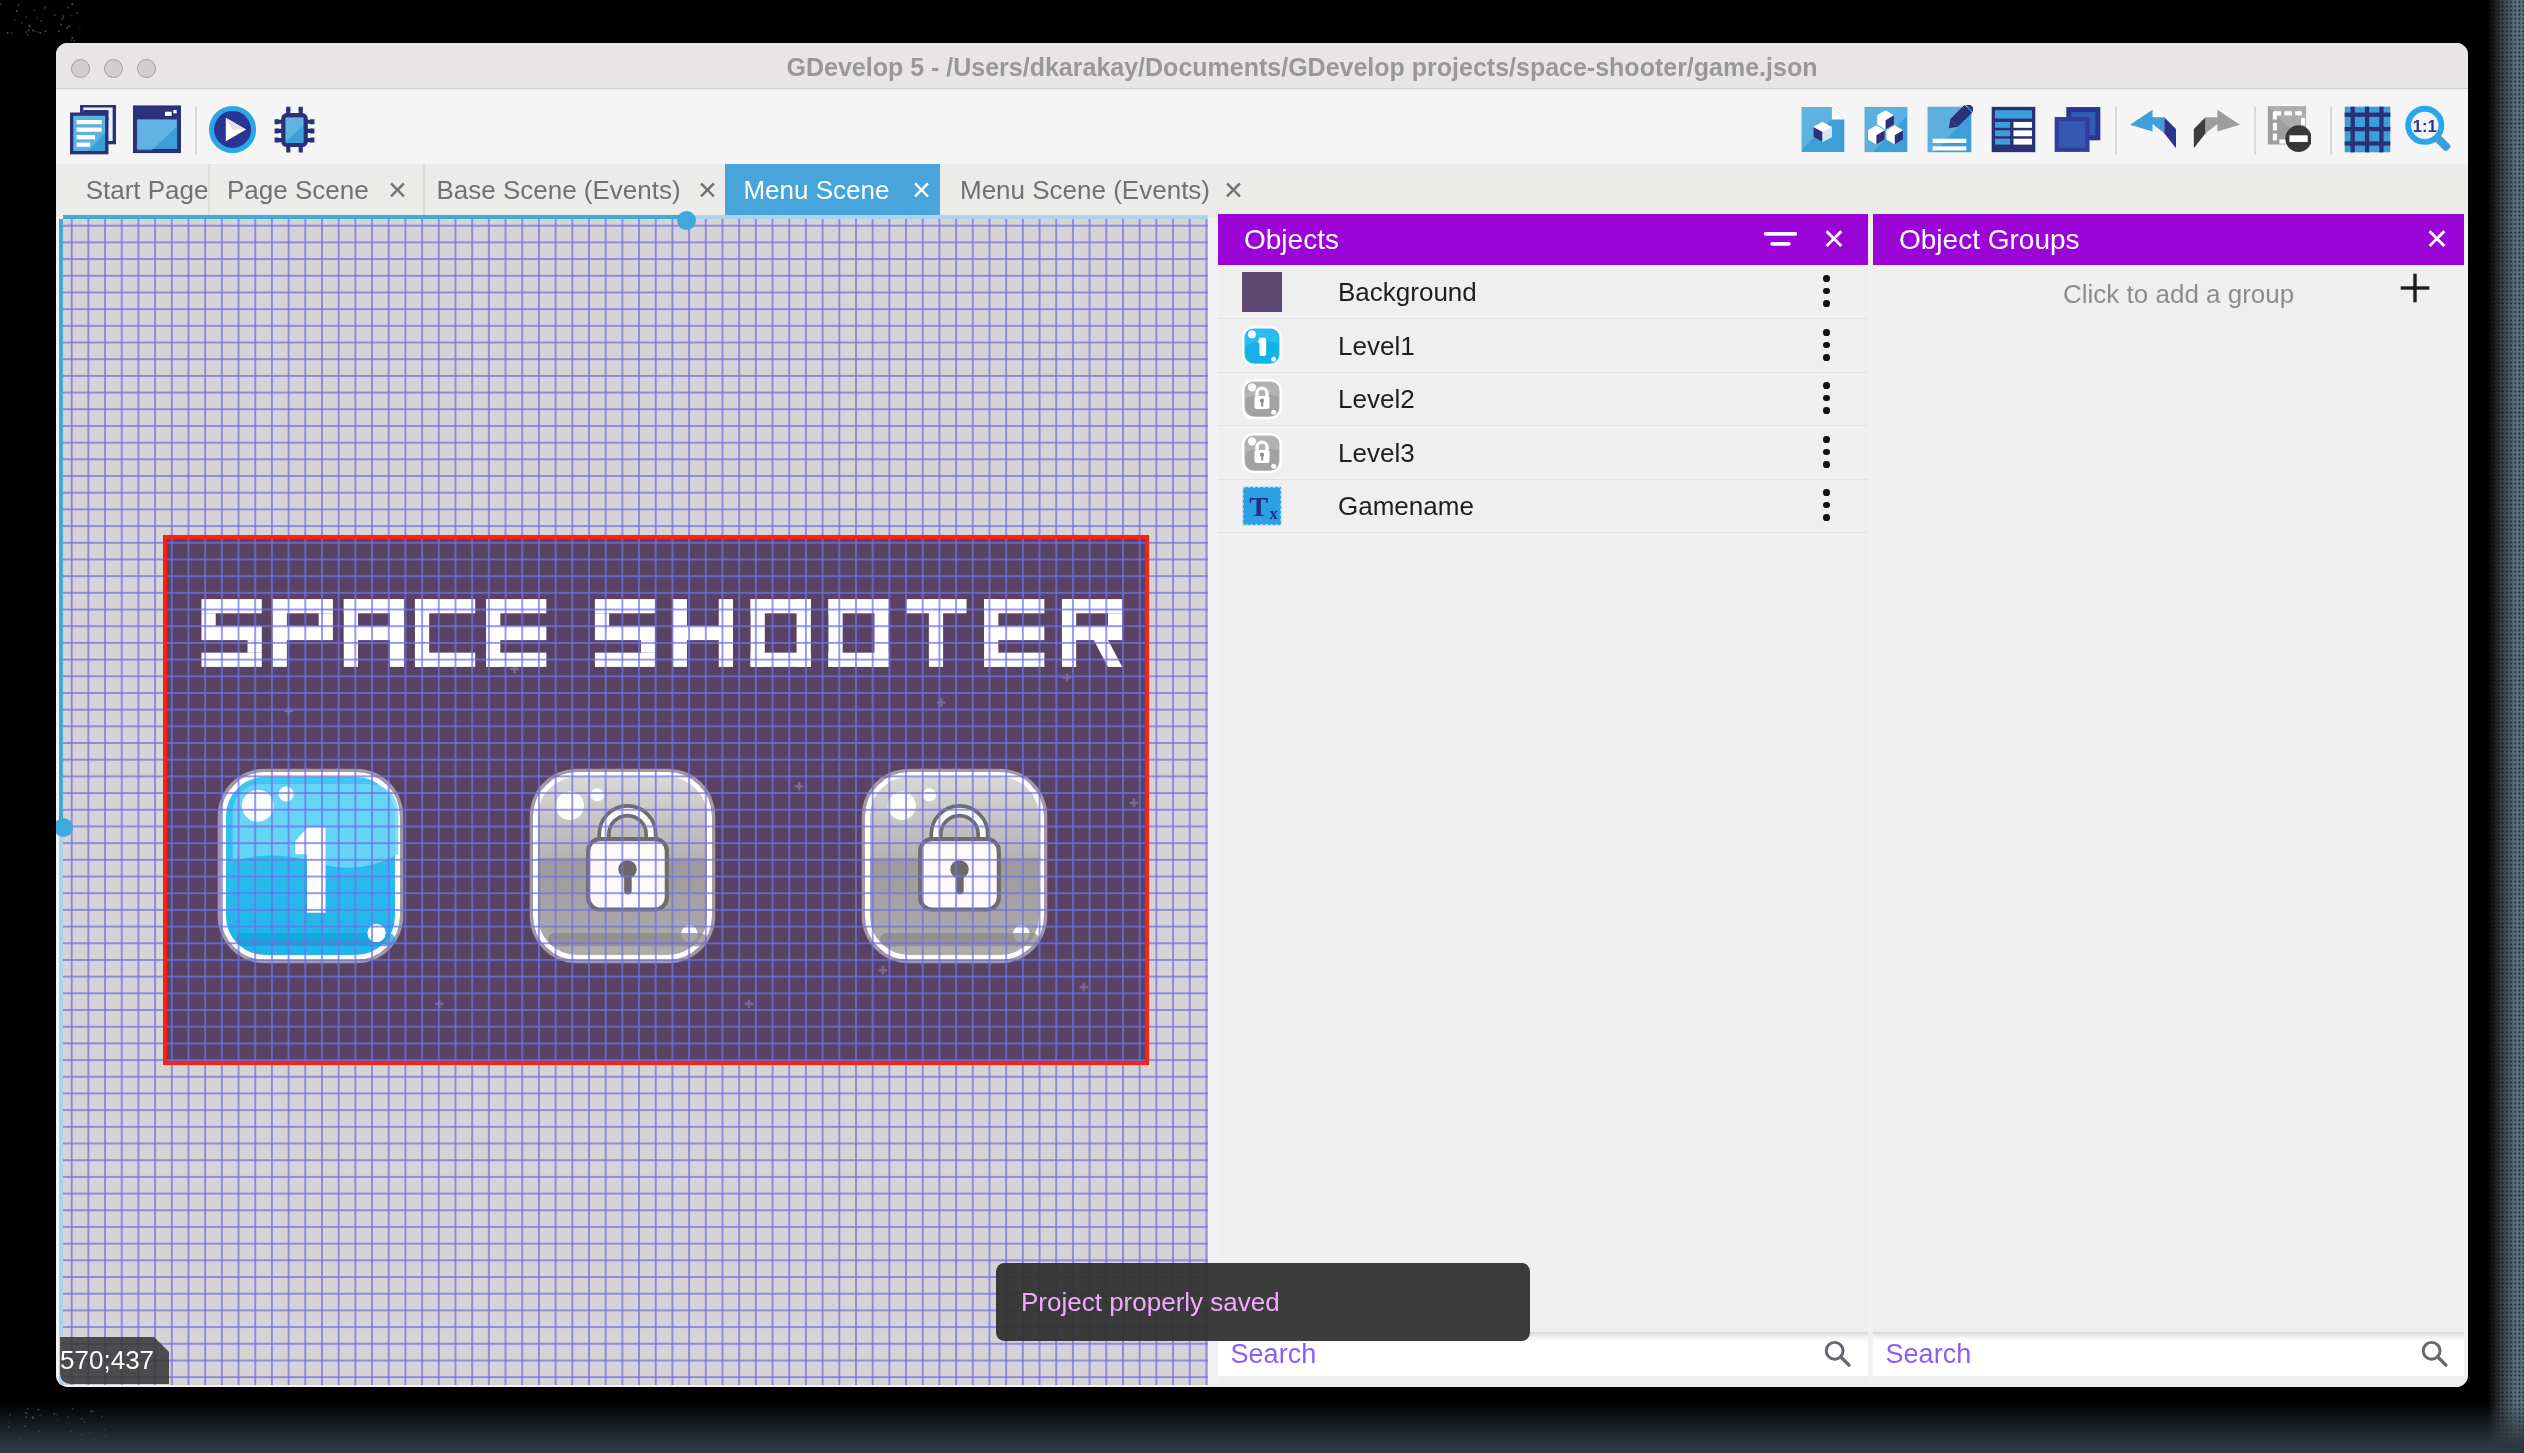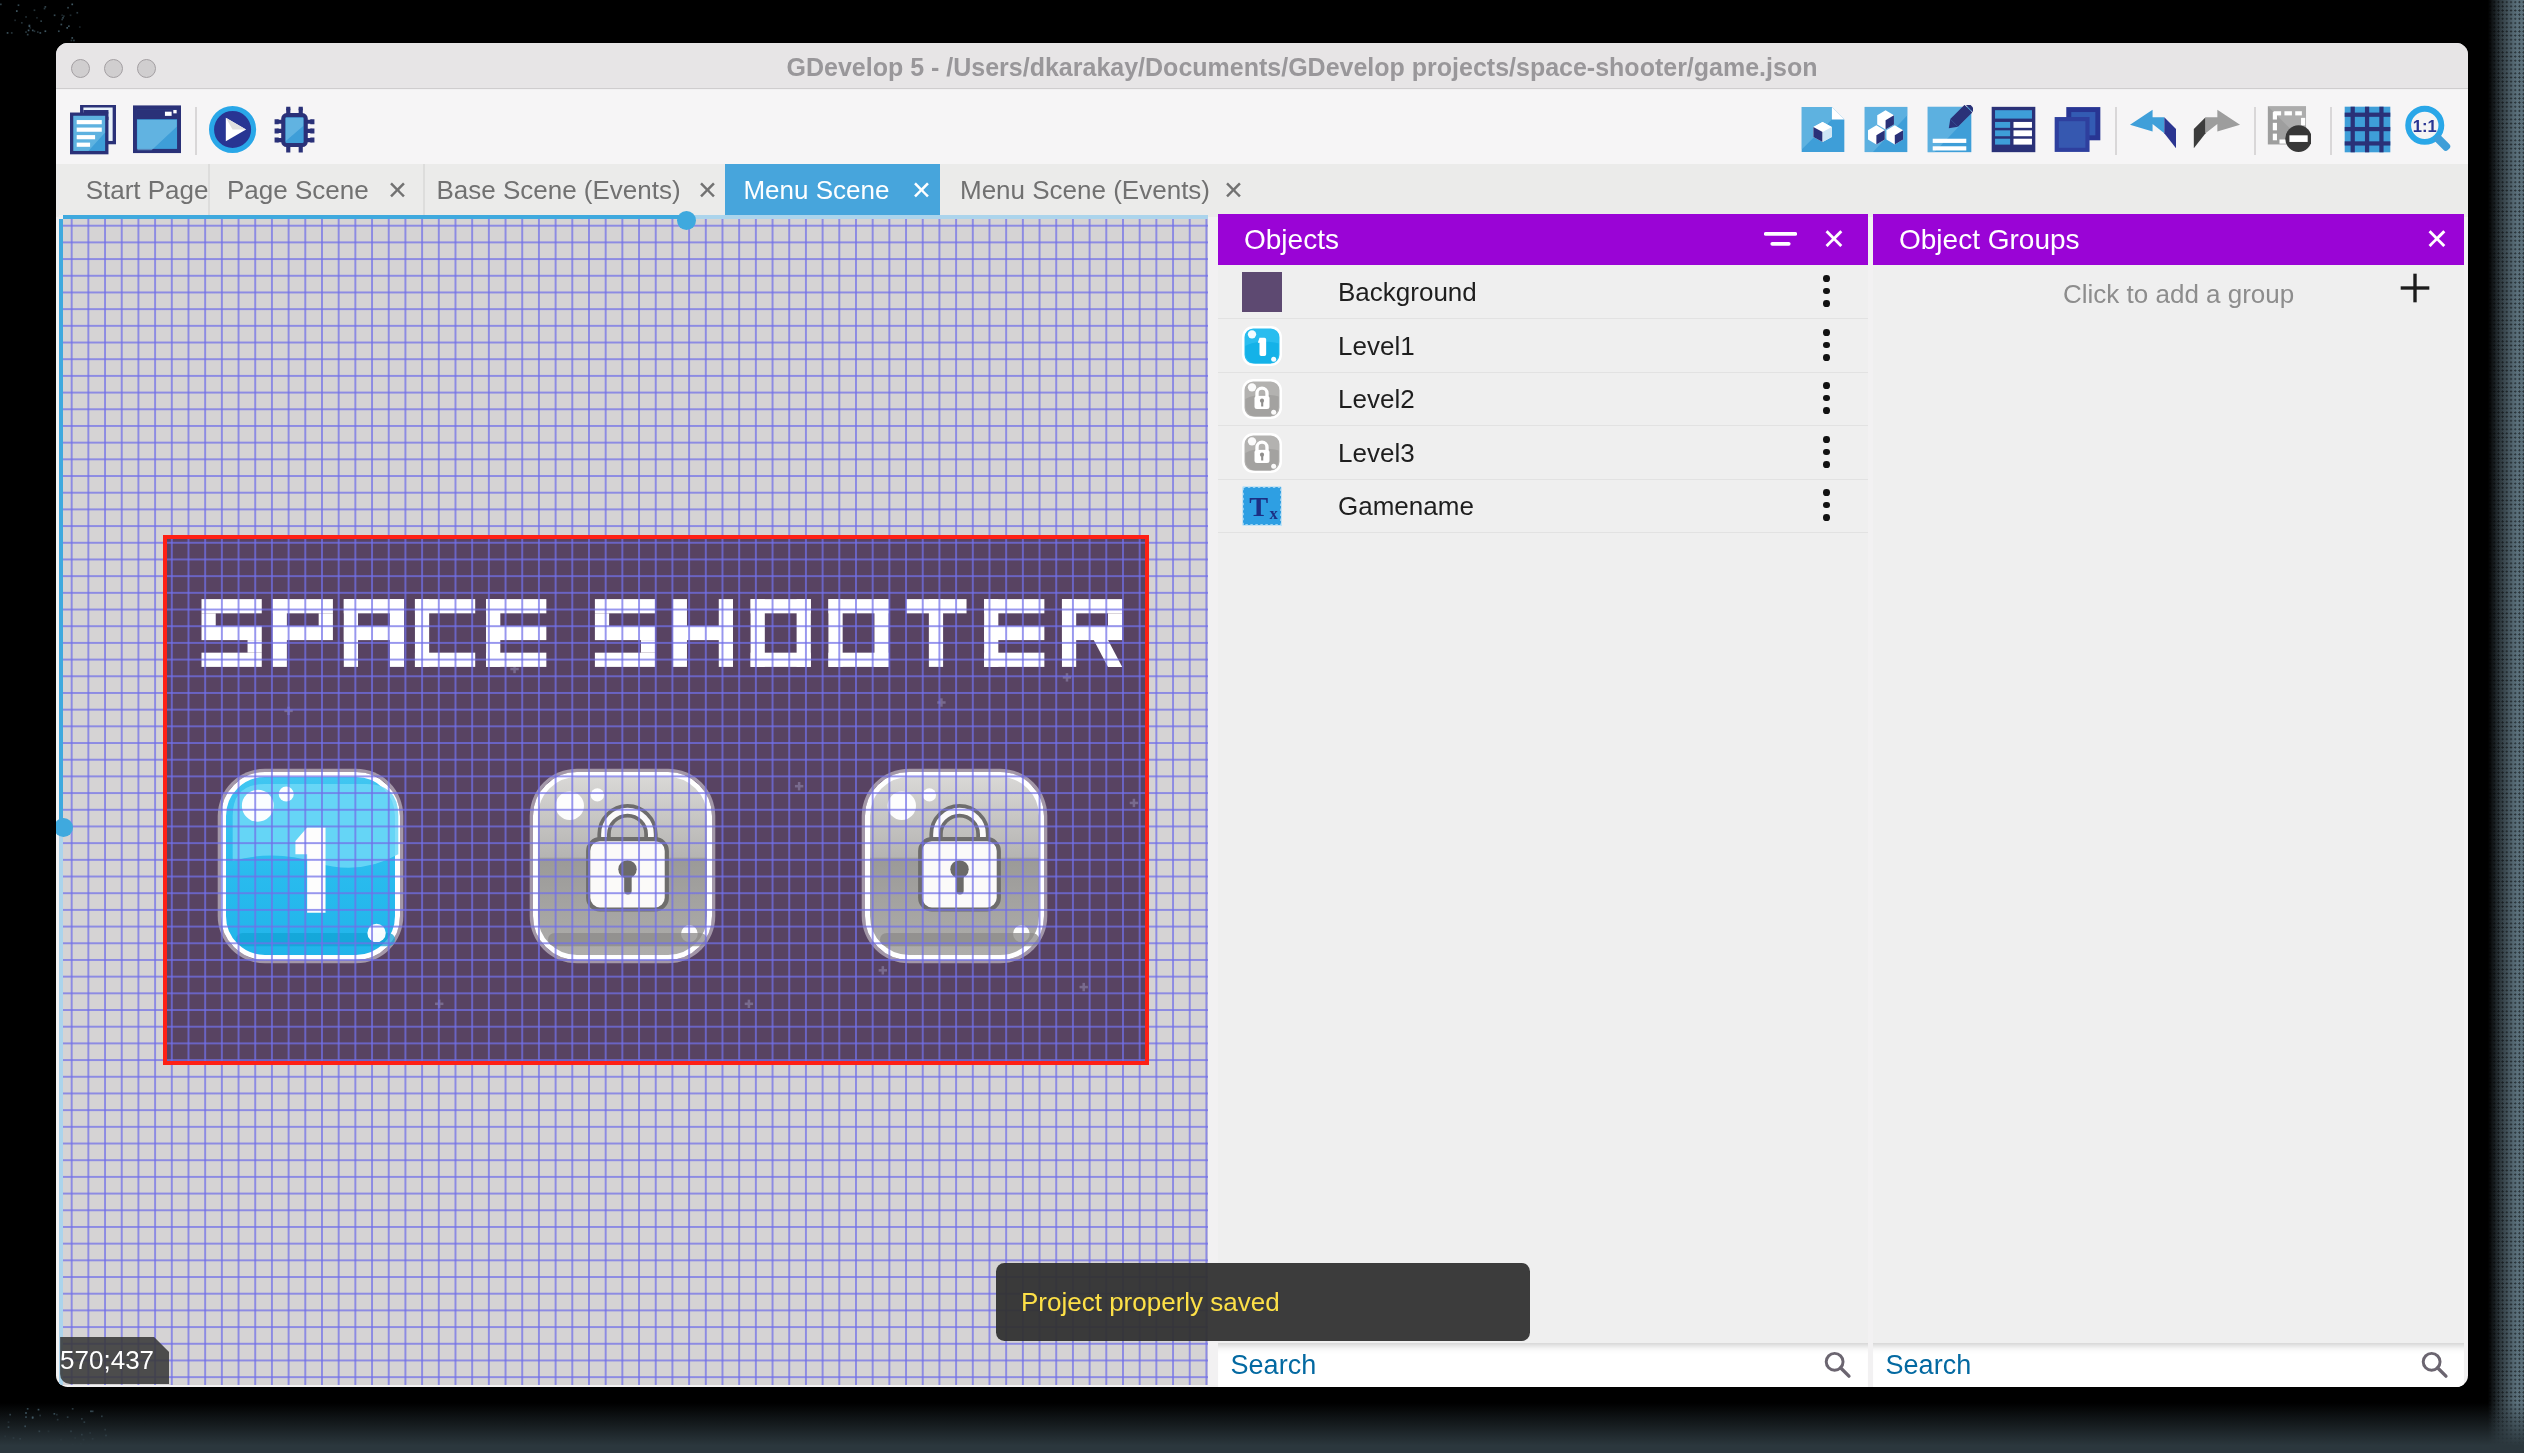--- a/index.html
+++ b/index.html
@@ -84,27 +84,27 @@
   .phead .ptitle { position:absolute; left:26px; top:0; }
   .phx { position:absolute; top:0; font-size:28.5px; color:#fff; }
   .prow { position:absolute; left:0; width:100%; height:54px; border-bottom:1.7px solid #e2e2e2;
     font-size:26px; color:#1e1e1e; }
   .prow .rlbl { position:absolute; left:120px; top:0; line-height:54px; }
   .ricon { position:absolute; left:24px; top:6.7px; width:40px; height:40px; }
   .rdots { position:absolute; left:605px; top:10px; width:6.7px; height:33px; }
   .rdots i { position:absolute; left:0; width:6.7px; height:6.7px; border-radius:50%; background:#111; }
   .addrow { position:absolute; left:0; top:319px; width:100%; height:59px;
     font-size:26px; color:#8d8d8d; }
-  .psearch { position:absolute; left:0; bottom:0; width:100%; height:44px; background:#fff;
-    font-size:27px; color:#0369a1; line-height:44px;
+  .psearch { position:absolute; left:0; bottom:11px; width:100%; height:44px; background:#fff;
+    font-size:27px; color:#8b5cf6; line-height:44px;
     box-shadow:inset 0 10px 8.4px -8.4px rgba(0,0,0,0.25); }
 
   
   #toast { left:996px; top:1263px; width:534px; height:78px; background:rgba(50,50,50,0.95);
-    border-radius:8.4px; color:#fde047; font-size:26px; line-height:78px; padding-left:25px; }
+    border-radius:8.4px; color:#f0abfc; font-size:26px; line-height:78px; padding-left:25px; }
 </style>
 </head>
 <body>
 <div id="stage">
   <div id="rband" class="abs"></div>
     <svg class="abs" style="left:0;top:0" width="84" height="44" viewBox="0 0 100 52">
       <rect x="30" y="37" width="2" height="2" fill="#4a6572" opacity="0.52"></rect>
       <rect x="8" y="38" width="2" height="2" fill="#4a6572" opacity="0.80"></rect>
       <rect x="33" y="35" width="2" height="2" fill="#4a6572" opacity="0.90"></rect>
       <rect x="85" y="4" width="2" height="2" fill="#4a6572" opacity="0.87"></rect>

